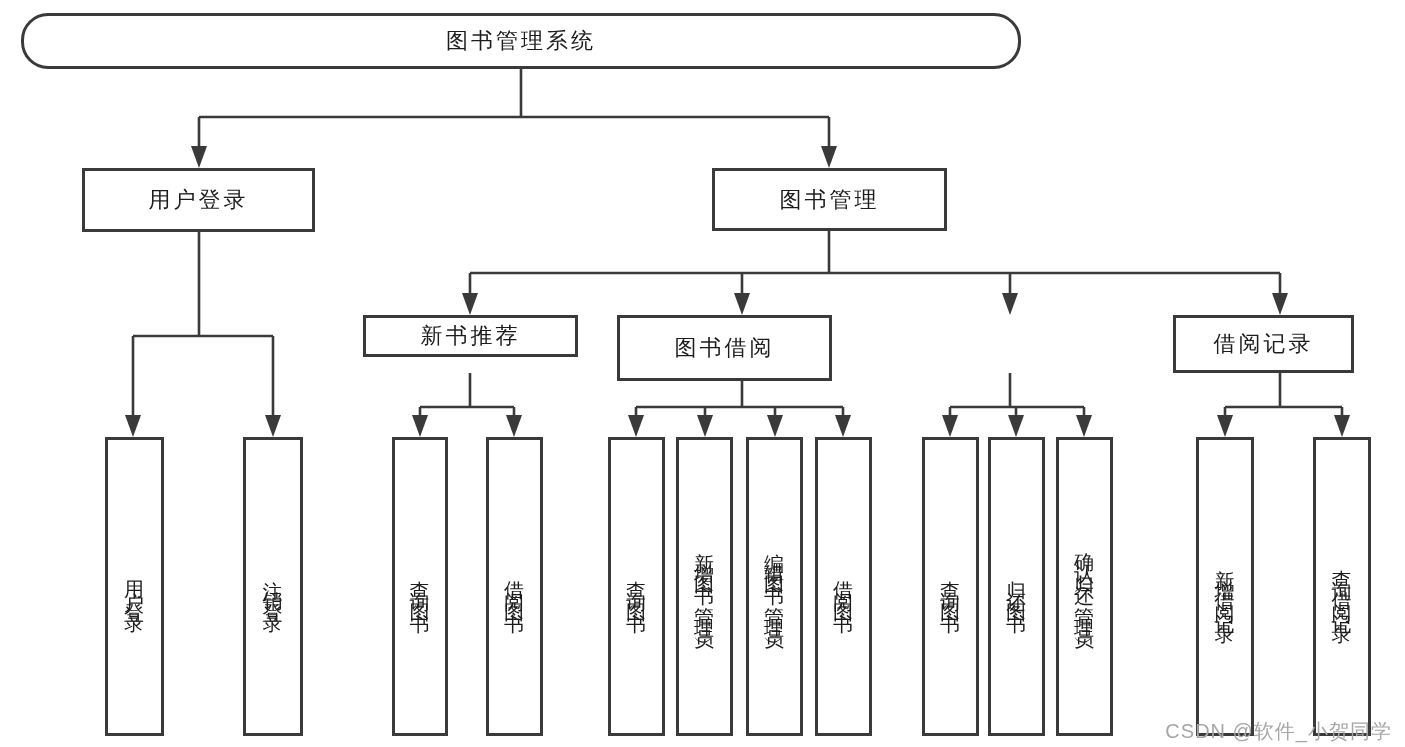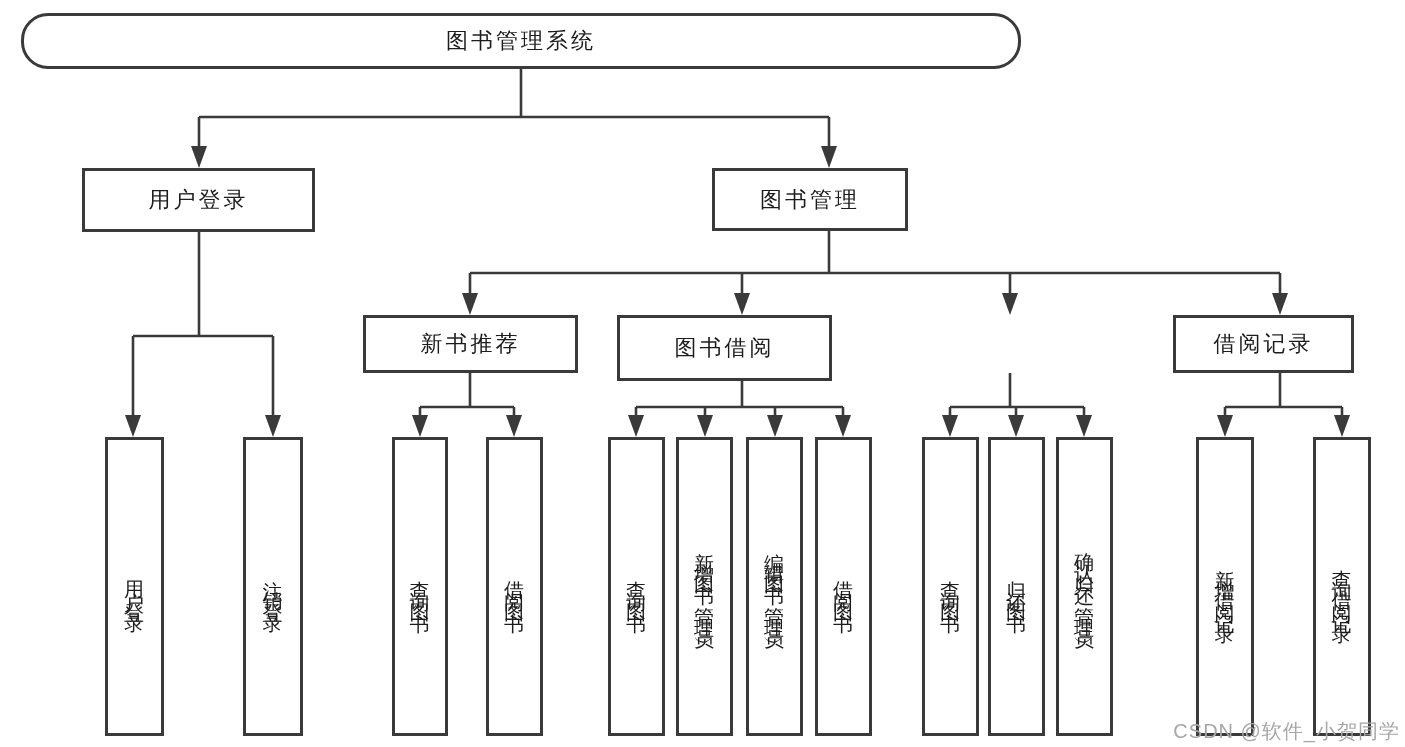--- a/index.html
+++ b/index.html
@@ -36,21 +36,21 @@
     writing-mode: vertical-rl;
     text-orientation: mixed;
     font-size: 20px;
     letter-spacing: 11px;
     line-height: 1;
     white-space: nowrap;
   }
   .watermark {
     position: absolute;
     top: 718px;
-    right: 5px;
+    right: 13px;
     z-index: 2;
     color: #a6a6a6;
     font-size: 20px;
     letter-spacing: 1px;
     line-height: 1.3;
   }
 </style>
 </head>
 <body>
 
@@ -96,25 +96,25 @@
     </g>
   </svg>
 
   <div class="node" style="left:21px; top:13px; width:1000px; height:56px;border-radius:27px;">
     <span>图书管理系统</span>
   </div>
 
   <div class="node" style="left:82px; top:168px; width:233px; height:64px;">
     <span>用户登录</span>
   </div>
-  <div class="node" style="left:712px; top:168px; width:196px; height:63px;">
+  <div class="node" style="left:712px; top:168px; width:235px; height:63px;">
     <span>图书管理</span>
   </div>
 
-  <div class="node" style="left:363px; top:315px; width:215px; height:58px;">
+  <div class="node" style="left:363px; top:315px; width:215px; height:42px;">
     <span>新书推荐</span>
   </div>
   <div class="node" style="left:617px; top:315px; width:215px; height:66px;">
     <span>图书借阅</span>
   </div>
   <div class="node" style="left:1173px; top:315px; width:181px; height:58px;">
     <span>借阅记录</span>
   </div>
 
   <div class="node leaf" style="left:105px; width:59px;">

